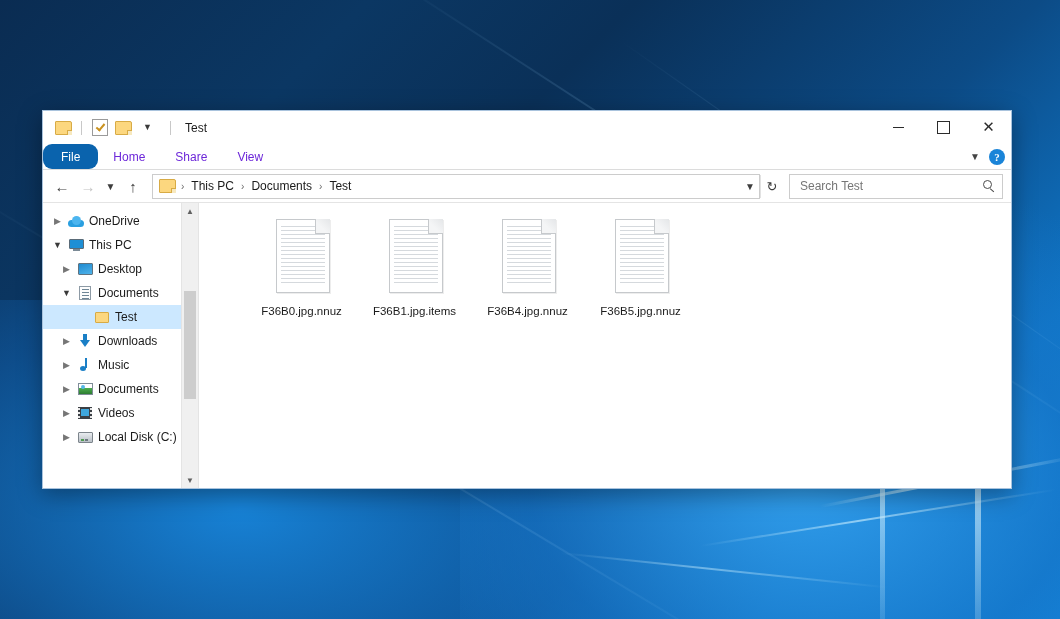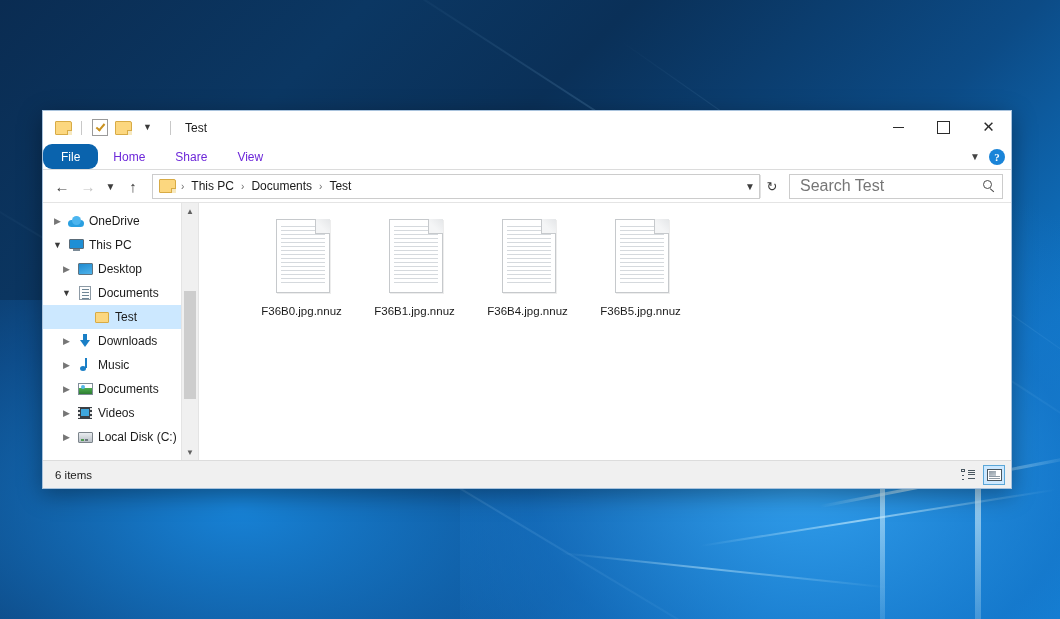--- a/index.html
+++ b/index.html
@@ -252,21 +252,21 @@
     background: #fff;
     display: flex; align-items: center;
     margin-left: 6px;
     padding: 0 6px 0 8px;
     flex: 0 0 auto;
   }
   #search-input {
     flex: 1 1 auto;
     border: none;
     outline: none;
-    font-size: 16px;
+    font-size: 12px;
     color: #0f172a;
     font-family: "Liberation Sans", sans-serif;
     background: transparent;
     min-width: 0;
   }
   #search-input::placeholder { color: #767676; opacity: 1; }
   .search-ico {
     width: 13px; height: 13px;
     position: relative;
     flex: 0 0 auto;
@@ -846,21 +846,21 @@
             </div>
             <div class="file-name">F36B0.jpg.nnuz</div>
           </div>
 
           <div class="file-item">
             <div class="file-icon">
               <div class="page"></div>
                 <div class="lines"></div>
                 <div class="fold"></div>
             </div>
-            <div class="file-name">F36B1.jpg.nnuz</div>
+            <div class="file-name">F36B1.jpg.items</div>
           </div>
 
 
 
           <div class="file-item">
             <div class="file-icon">
               <div class="page"></div>
                 <div class="lines"></div>
                 <div class="fold"></div>
             </div>
@@ -873,26 +873,15 @@
                 <div class="lines"></div>
                 <div class="fold"></div>
             </div>
             <div class="file-name">F36B5.jpg.nnuz</div>
           </div>
 
         </div>
       </div>
     </div>
 
-    <div id="statusbar">
-      <div id="status-left">6 items</div>
-      <div id="view-btns">
-        <div class="view-btn">
-          <span class="g-details"></span>
-        </div>
-        <div class="view-btn active">
-          <span class="g-large"></span>
-        </div>
-      </div>
-    </div>
 
   </div>
 </div>
 
 </body></html>

